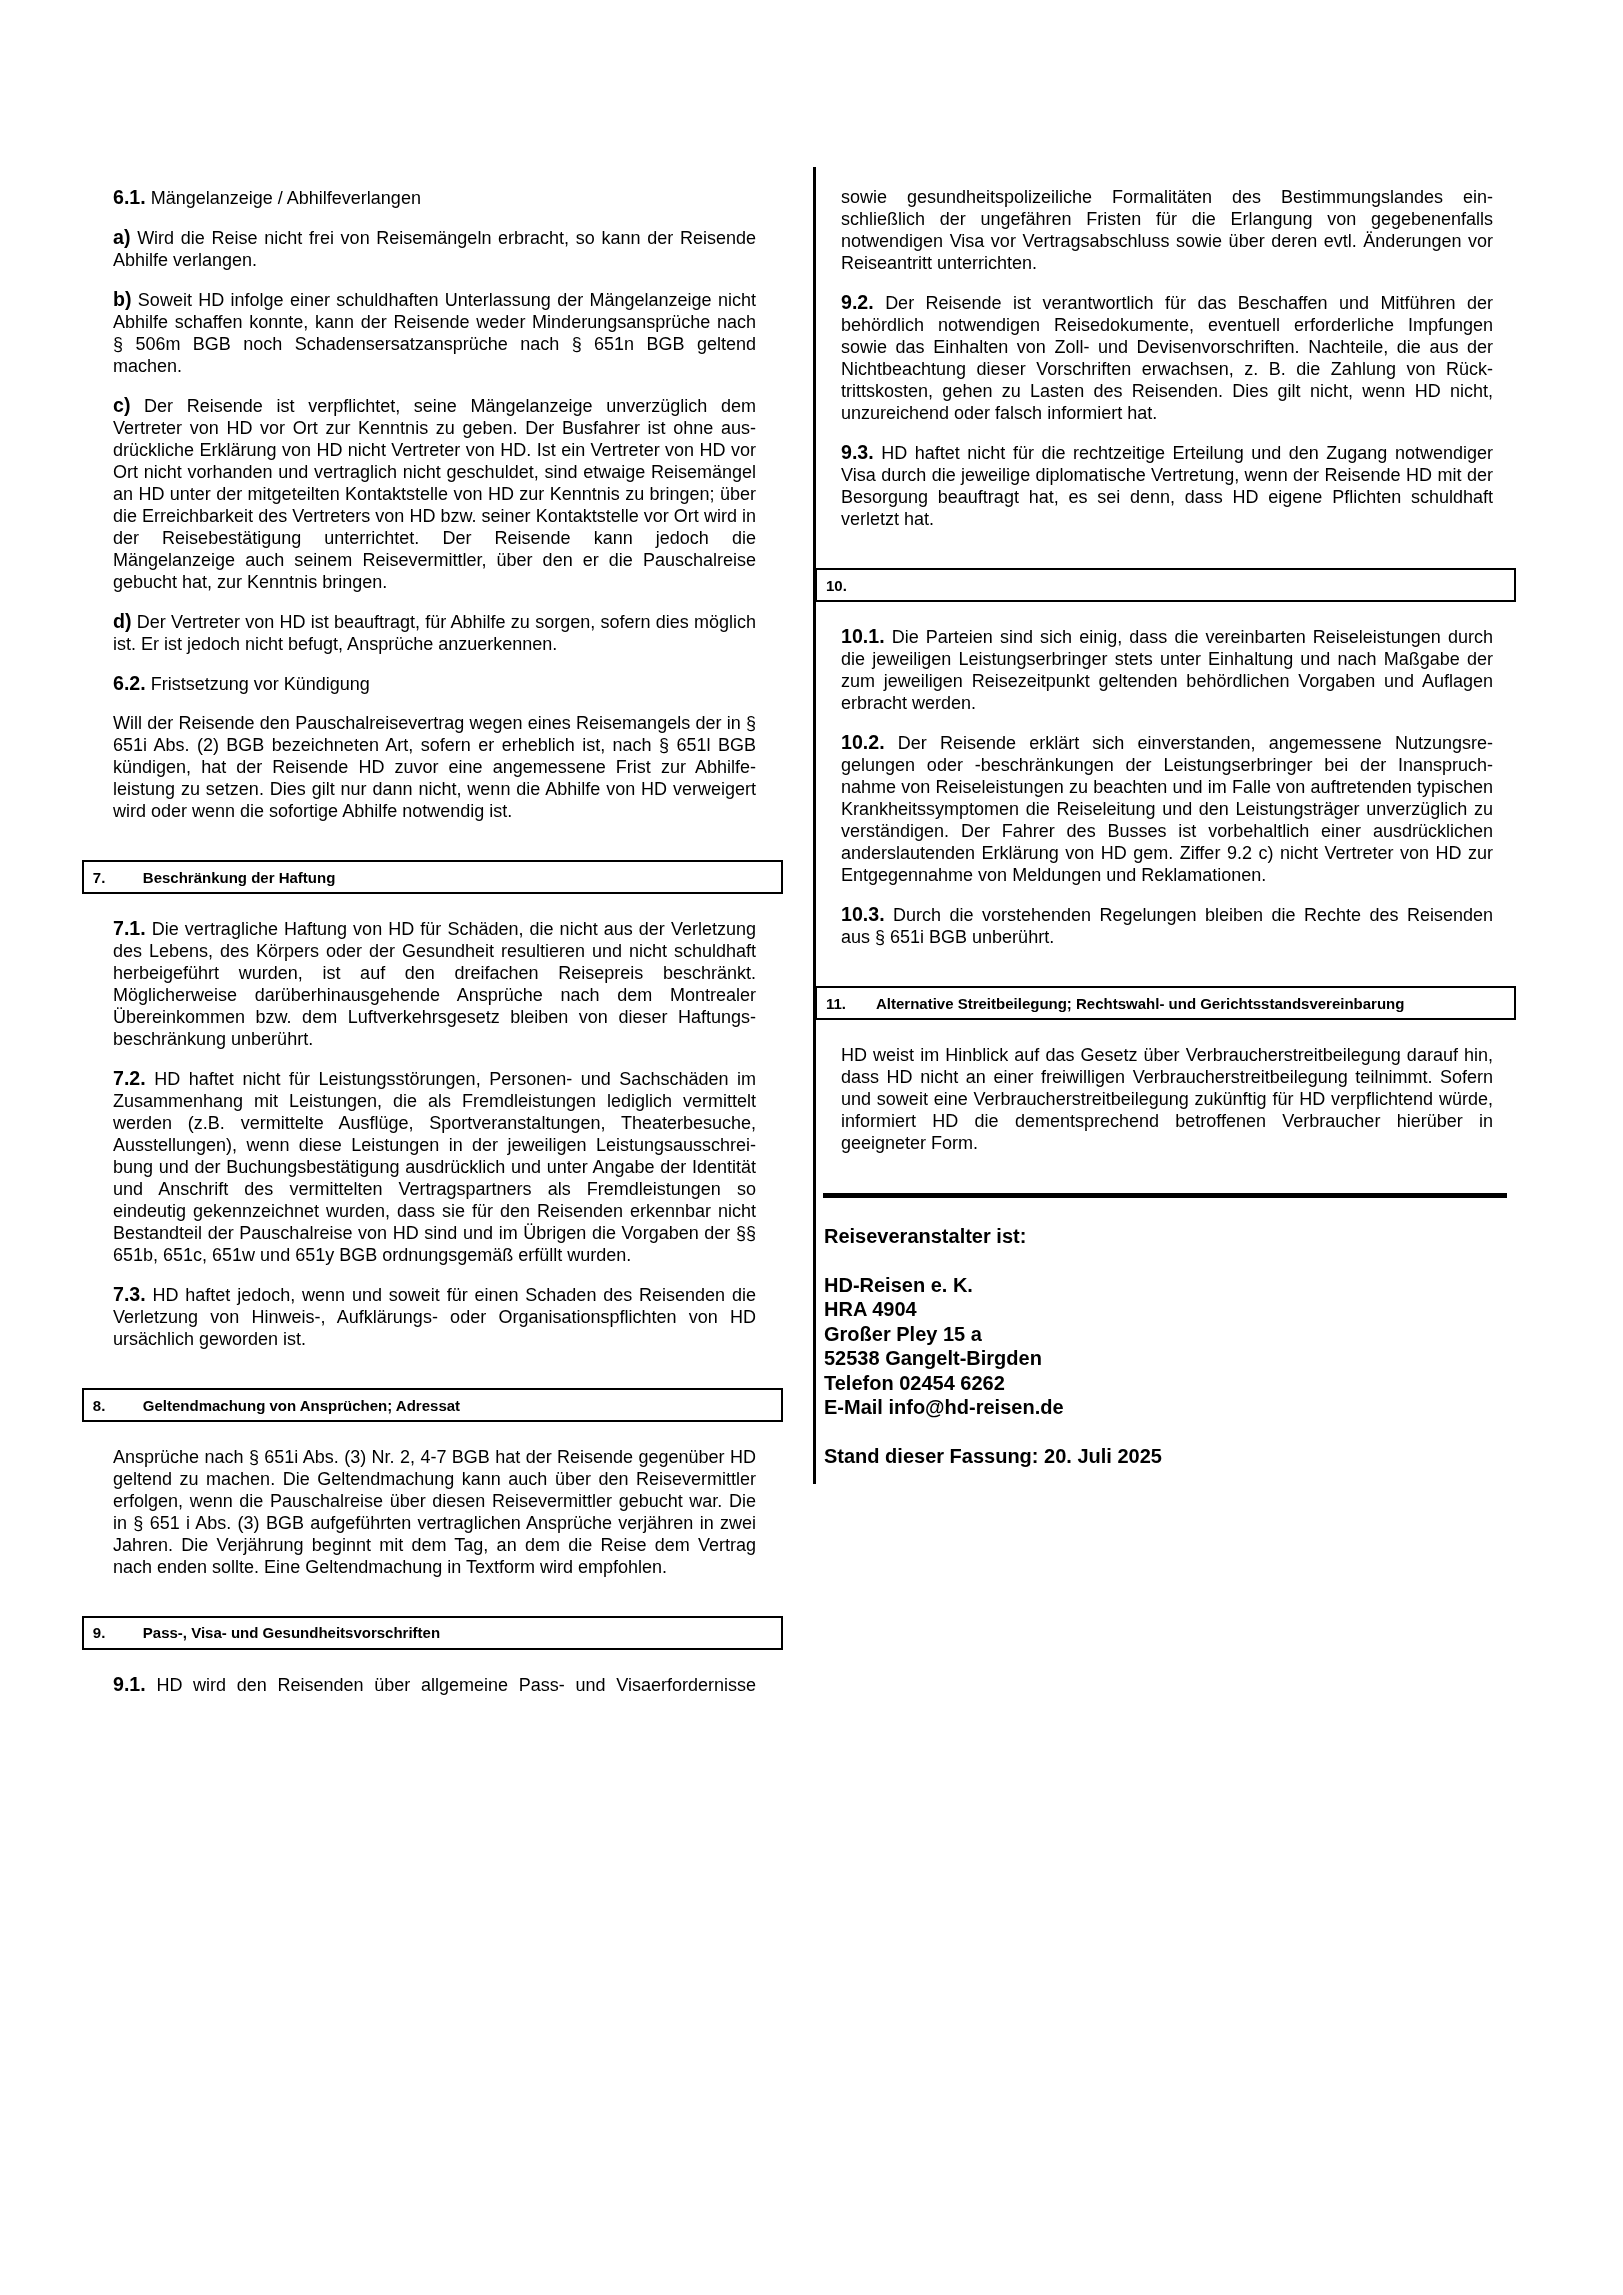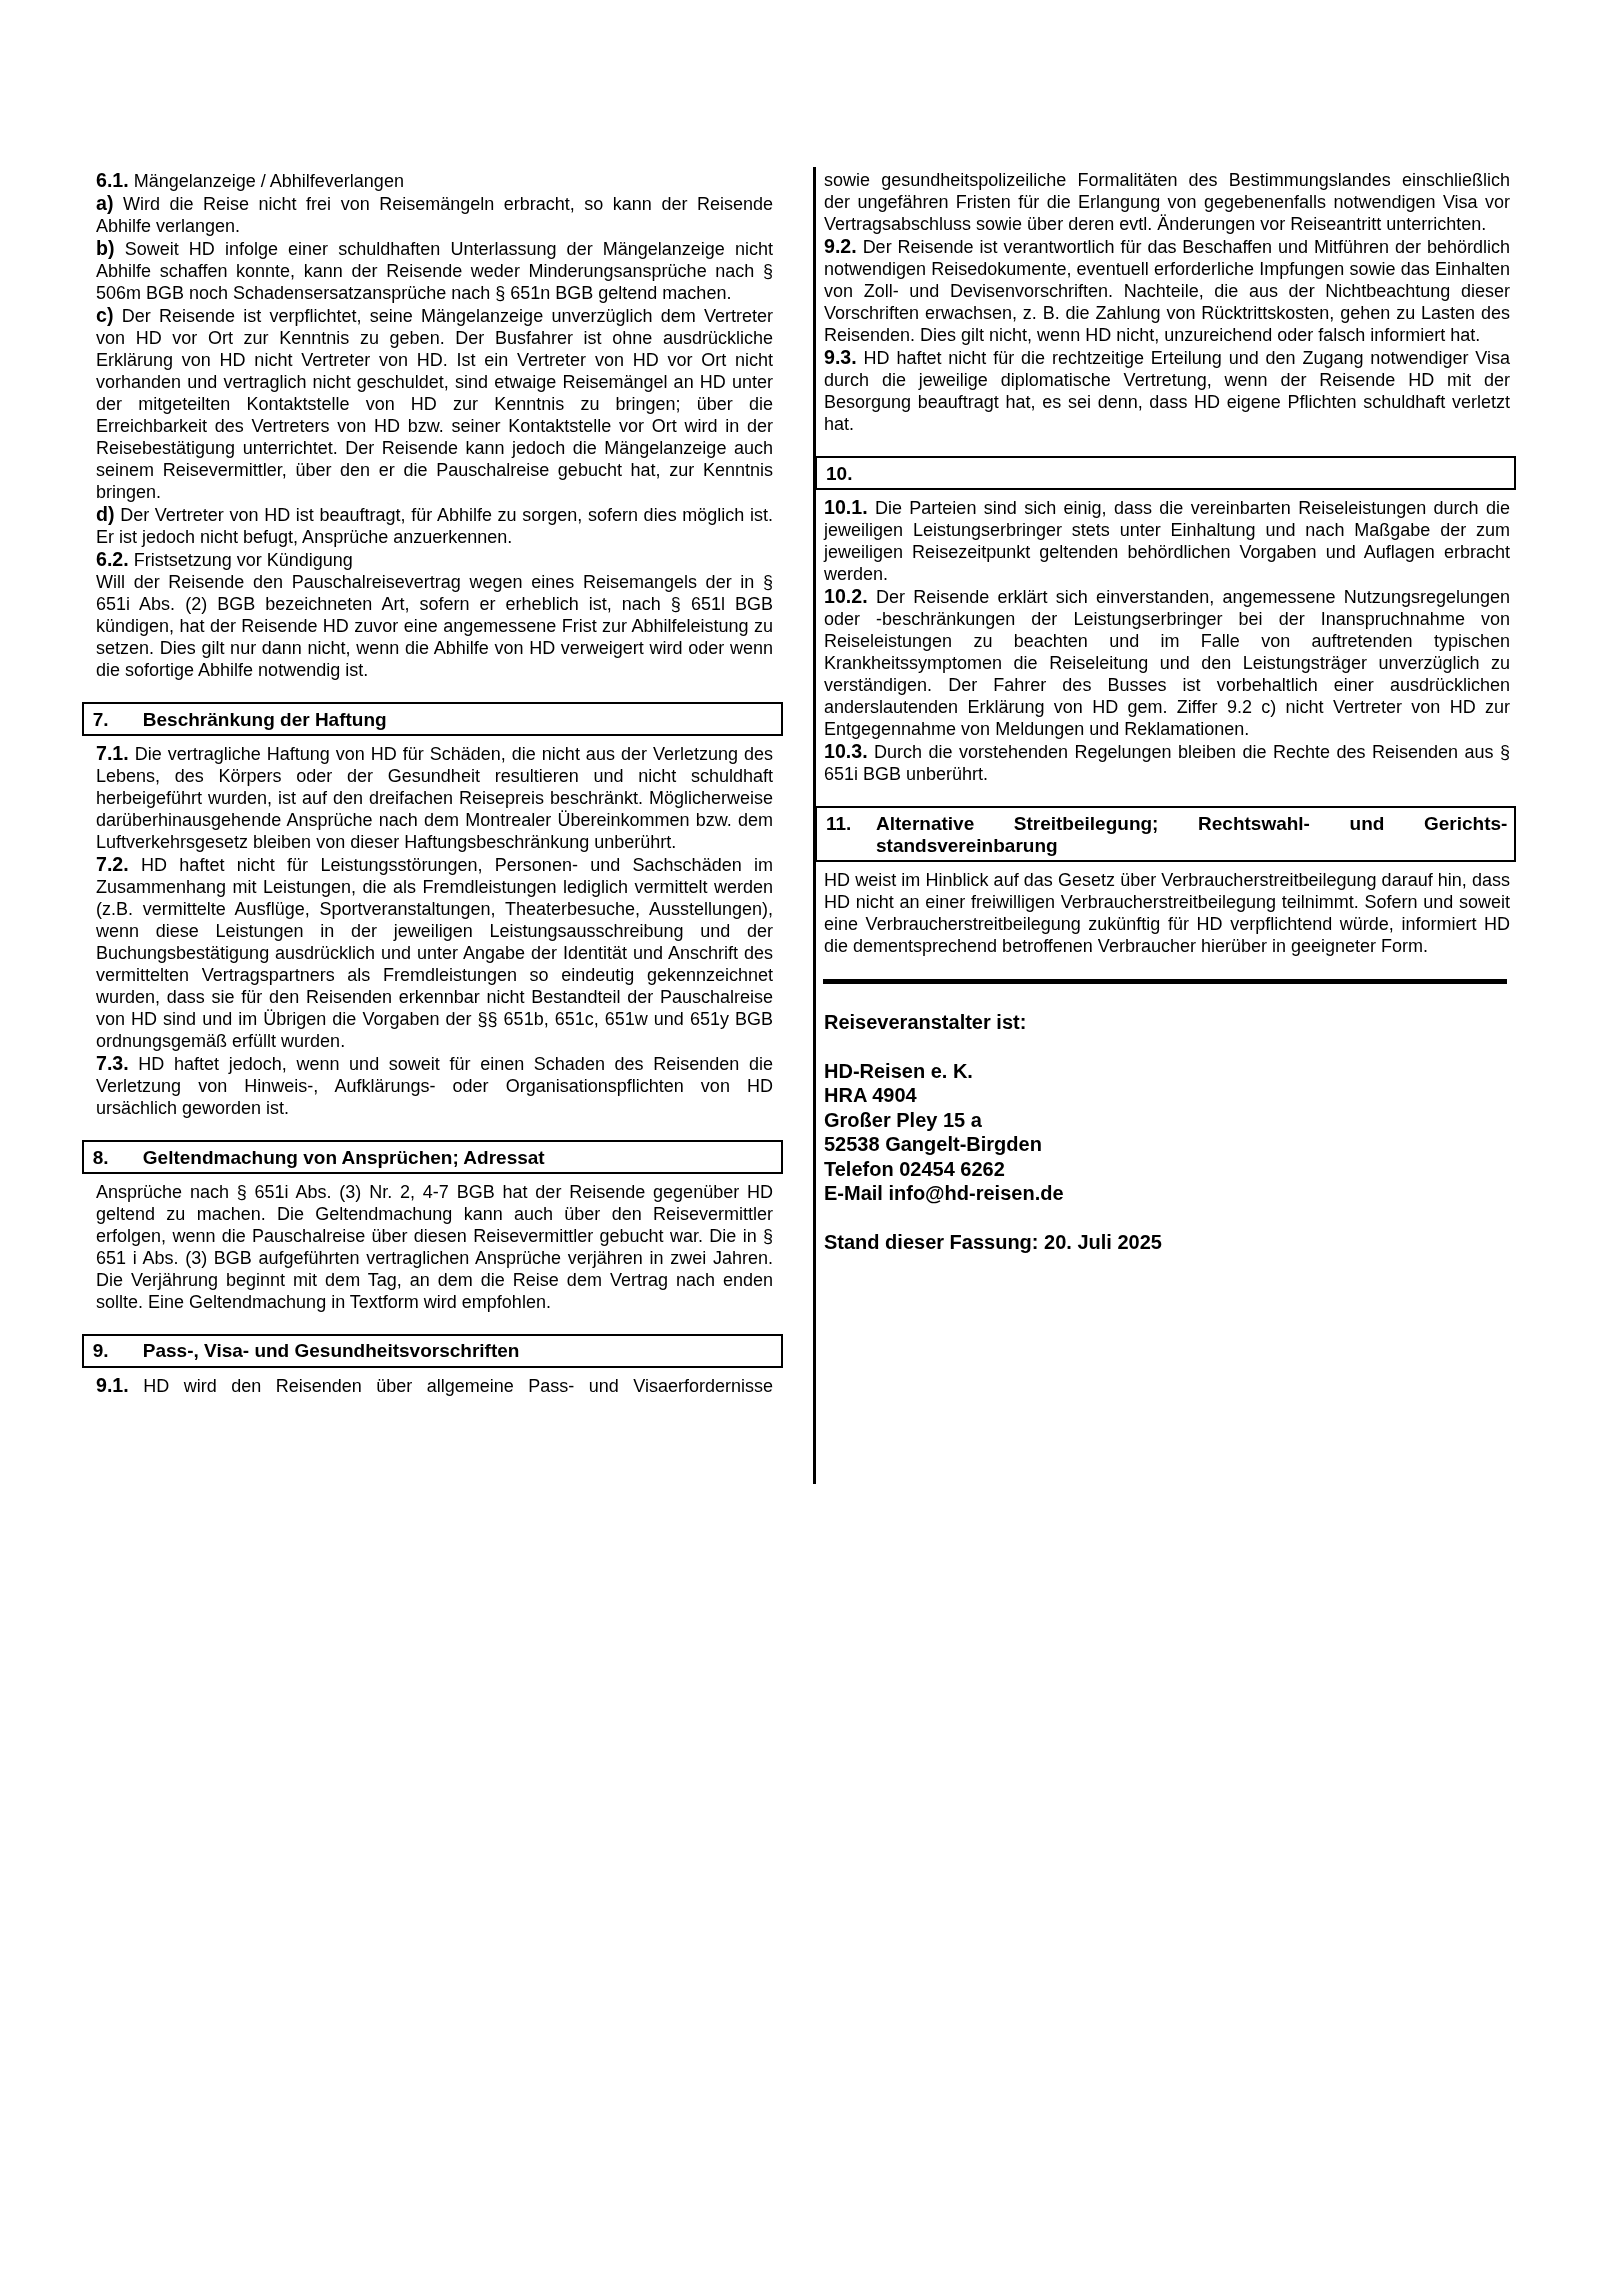--- a/index.html
+++ b/index.html
@@ -10,25 +10,25 @@
     .col {
       position: absolute; top: 169px;
       font-size: 18px; line-height: 22px;
     }
     .col-left  { left: 96px;  width: 677px; }
     .col-right { left: 824px; width: 686px; }
     .divider {
       position: absolute; left: 813px; top: 167px;
       width: 2.6px; height: 1317px; background: #000;
     }
-    p { margin: 0; text-align: justify; hyphens: manual; }
+    p { margin: 17px; text-align: justify; hyphens: manual; }
     .num { font-weight: bold; font-size: 19.6px; }
     .box {
       border: 2.6px solid #000; box-sizing: border-box;
-      font-weight: bold; font-size: 19px; line-height: 22px;
+      font-weight: bold; font-size: 15px; line-height: 22px;
       padding: 4.6px 6.5px 3.3px 9.2px; display: flex;
     }
     .col-left .box  { margin-left: -14.4px; margin-right: -9.8px; }
     .col-right .box { margin-left: -9.2px; margin-right: -5.9px; }
     .box .box-num { width: 50px; flex: 0 0 50px; }
     .box .box-title { flex: 1; text-align: justify; text-align-last: left; }
     .gap-before-box { height: 21px; }
     .gap-after-box { height: 6.5px; }
     .rule { height: 2.6px; background: #000; margin-left: -1.3px; margin-right: 2.6px; }
     .copyright { padding: 7.2px 0 5.2px 0; }

